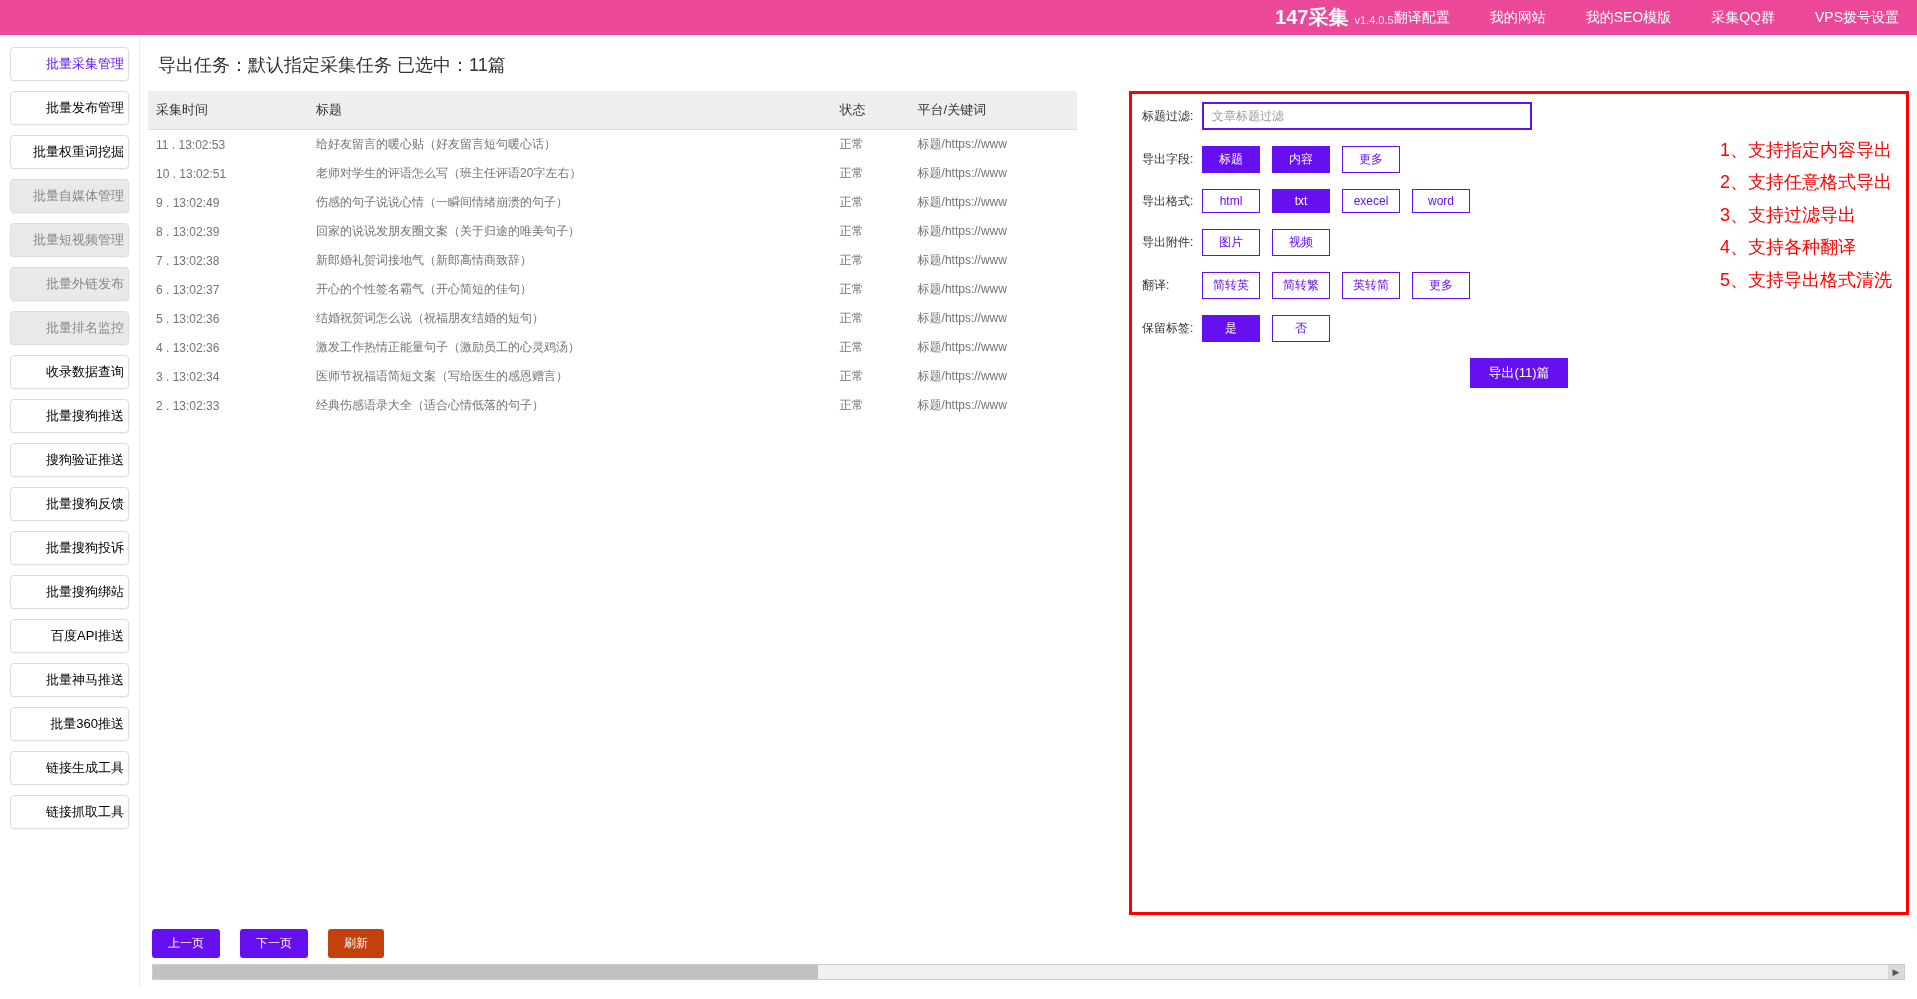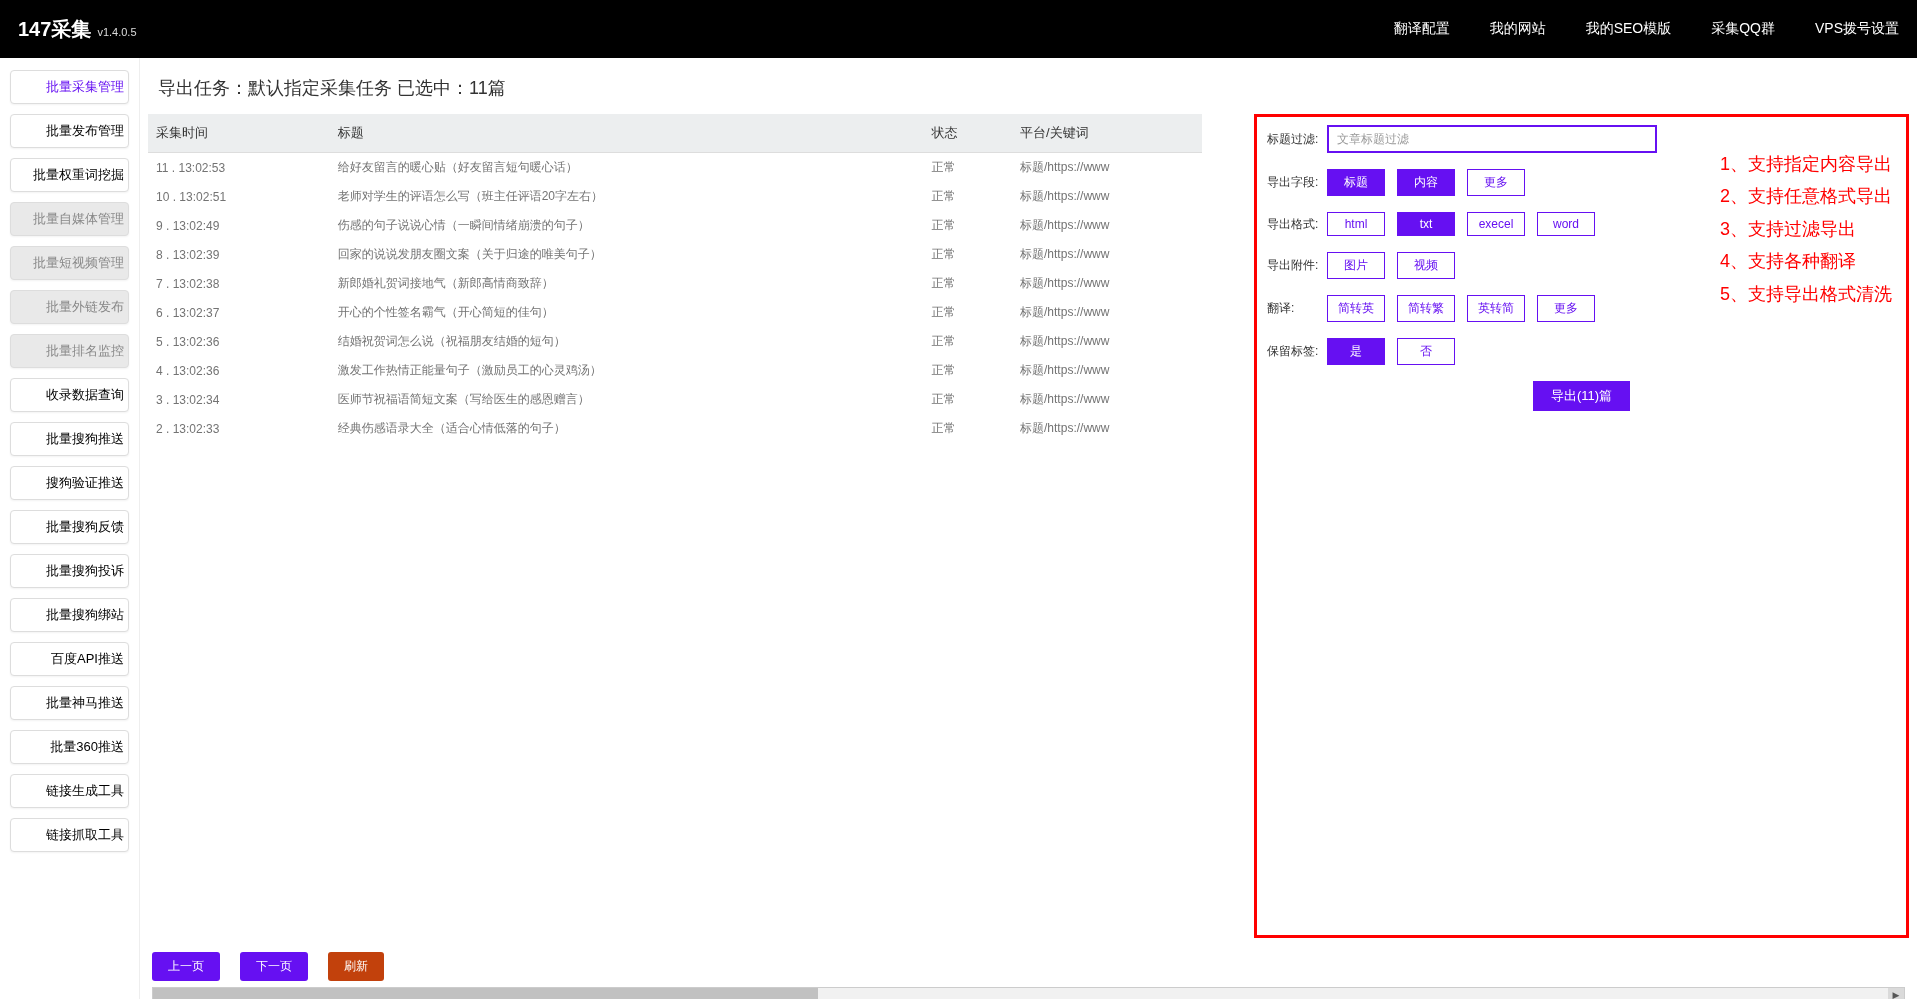--- a/index.html
+++ b/index.html
@@ -1,18 +1,18 @@
 <!DOCTYPE html>
 <html><head>
 <meta charset="utf-8">
 <style>
 * { margin: 0; padding: 0; box-sizing: border-box; }
 body { font-family: "Microsoft YaHei", Arial, sans-serif; font-size: 13px; background: #fff; color: #333; }
 
-.topbar { background: #000000; color: #fff; height: 58px; display: flex; align-items: center; padding: 0 18px; justify-content: space-between; }
+.topbar { background: #ec4899; color: #fff; height: 35px; display: flex; align-items: center; padding: 0 18px; justify-content: flex-end; }
 .brand { display: flex; align-items: baseline; }
 .brand-name { font-size: 20px; font-weight: bold; margin-right: 6px; }
 .brand-ver { font-size: 11px; opacity: .85; }
 .topnav { display: flex; gap: 40px; font-size: 14px; }
 .topnav a { color: #fff; text-decoration: none; cursor: pointer; }
 
 .layout { display: flex; height: calc(100vh - 46px); }
 
 .sidebar { width: 140px; padding: 12px 10px; border-right: 1px solid #eee; overflow-y: auto; }
 .side-btn { display: block; width: 100%; padding: 7px 4px; margin-bottom: 10px; border: 1px solid #ddd; border-radius: 4px; background: #fff; font-size: 13px; text-align: right; cursor: pointer; box-shadow: 0 1px 2px rgba(0,0,0,.05); }
@@ -22,30 +22,30 @@
 .main { flex: 1; padding: 0 8px 8px 8px; overflow: hidden; display: flex; flex-direction: column; position: relative; }
 .page-title { padding: 18px 10px 14px 10px; font-size: 18px; font-weight: 500; }
 .content-row { display: flex; flex: 1; overflow: hidden; gap: 46px; }
 
 .tablewrap { flex: 1; overflow: auto; }
 table { width: 100%; border-collapse: collapse; }
 thead th { background: #eceeef; padding: 10px 8px; text-align: left; font-weight: 500; font-size: 13px; color: #333; border-bottom: 1px solid #ddd; }
 tbody td { padding: 6px 8px; font-size: 12px; color: #737373; white-space: nowrap; }
 tbody td:nth-child(4) { overflow: hidden; text-overflow: ellipsis; max-width: 90px; }
 
-.panel { width: 655px; border: 3px solid #ff0000; margin-left: 6px; padding: 8px 10px; position: relative; }
+.panel { width: 780px; border: 3px solid #ff0000; margin-left: 6px; padding: 8px 10px; position: relative; }
 .frow { display: flex; align-items: center; margin-bottom: 16px; }
 .flabel { width: 60px; font-size: 12px; color: #333; }
 .finput { flex: 0 0 330px; height: 28px; border: 2px solid #6610f2; padding: 2px 8px; font-size: 12px; }
 .finput::placeholder { color: #999; }
 .btns { display: flex; gap: 12px; }
 .tag { min-width: 58px; padding: 4px 10px; font-size: 12px; text-align: center; border: 1px solid #6610f2; color: #6610f2; background: #fff; cursor: pointer; }
 .tag.sel { background: #6610f2; color: #fff; }
 .exportbtn { background: #6610f2; color: #fff; padding: 6px 18px; border: none; font-size: 13px; cursor: pointer; display: block; margin: 0 auto; }
-.notes { position: absolute; right: 14px; top: 31px; color: #ff0000; font-size: 18px; line-height: 1.8; }
+.notes { position: absolute; right: 14px; top: 40px; color: #ff0000; font-size: 18px; line-height: 1.8; }
 
 .footer { padding: 14px 4px 6px 4px; display: flex; gap: 20px; }
 .pgbtn { background: #6610f2; color: #fff; border: none; padding: 6px 16px; border-radius: 3px; font-size: 12px; cursor: pointer; }
 .pgbtn.green { background: #c2410c; }
 
 .hscroll { height: 16px; background: #f1f1f1; margin: 0 4px; position: relative; border: 1px solid #ccc; }
 .hscroll-thumb { position: absolute; left: 0; top: 0; height: 100%; width: 38%; background: #c1c1c1; }
 .hscroll-arrow { position: absolute; right: 0; top: 0; width: 16px; height: 100%; background: #dadada; display:flex;align-items:center;justify-content:center;font-size:9px;color:#555;}
 </style>
 </head>

